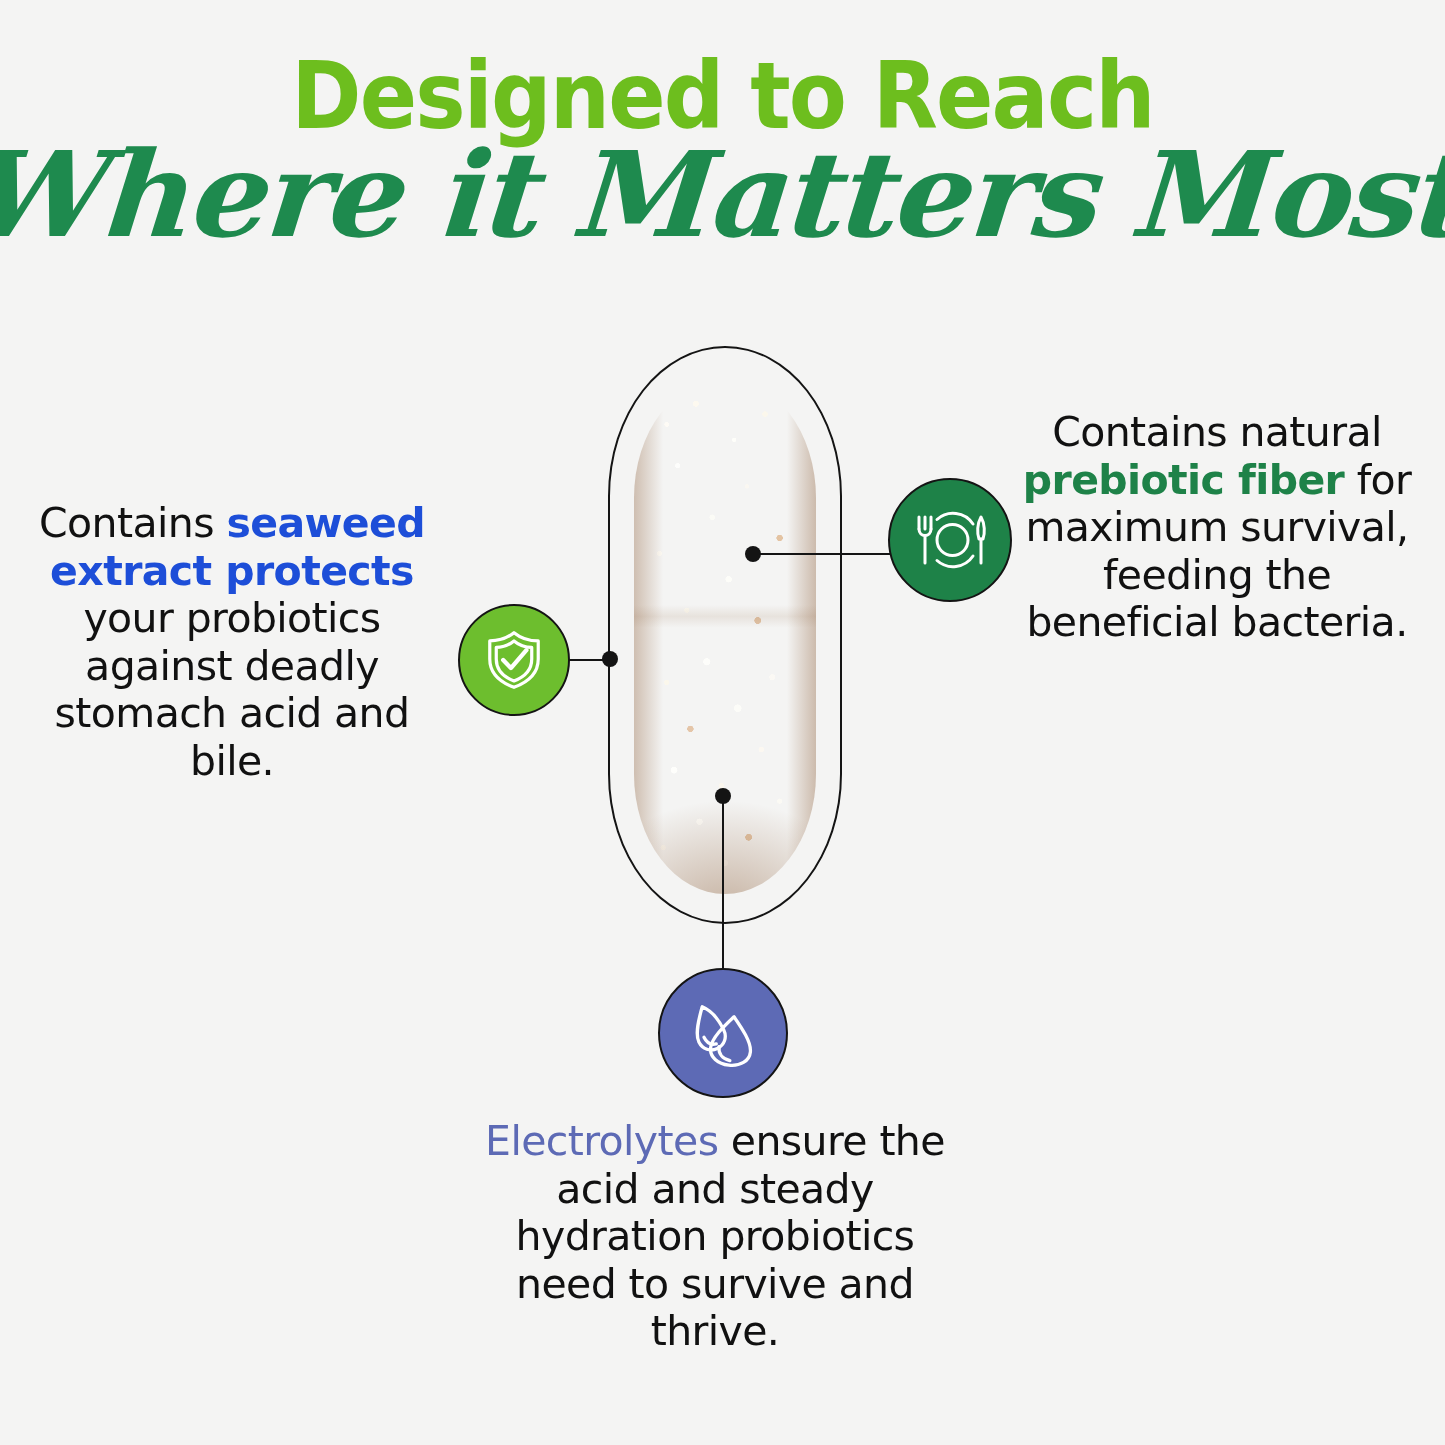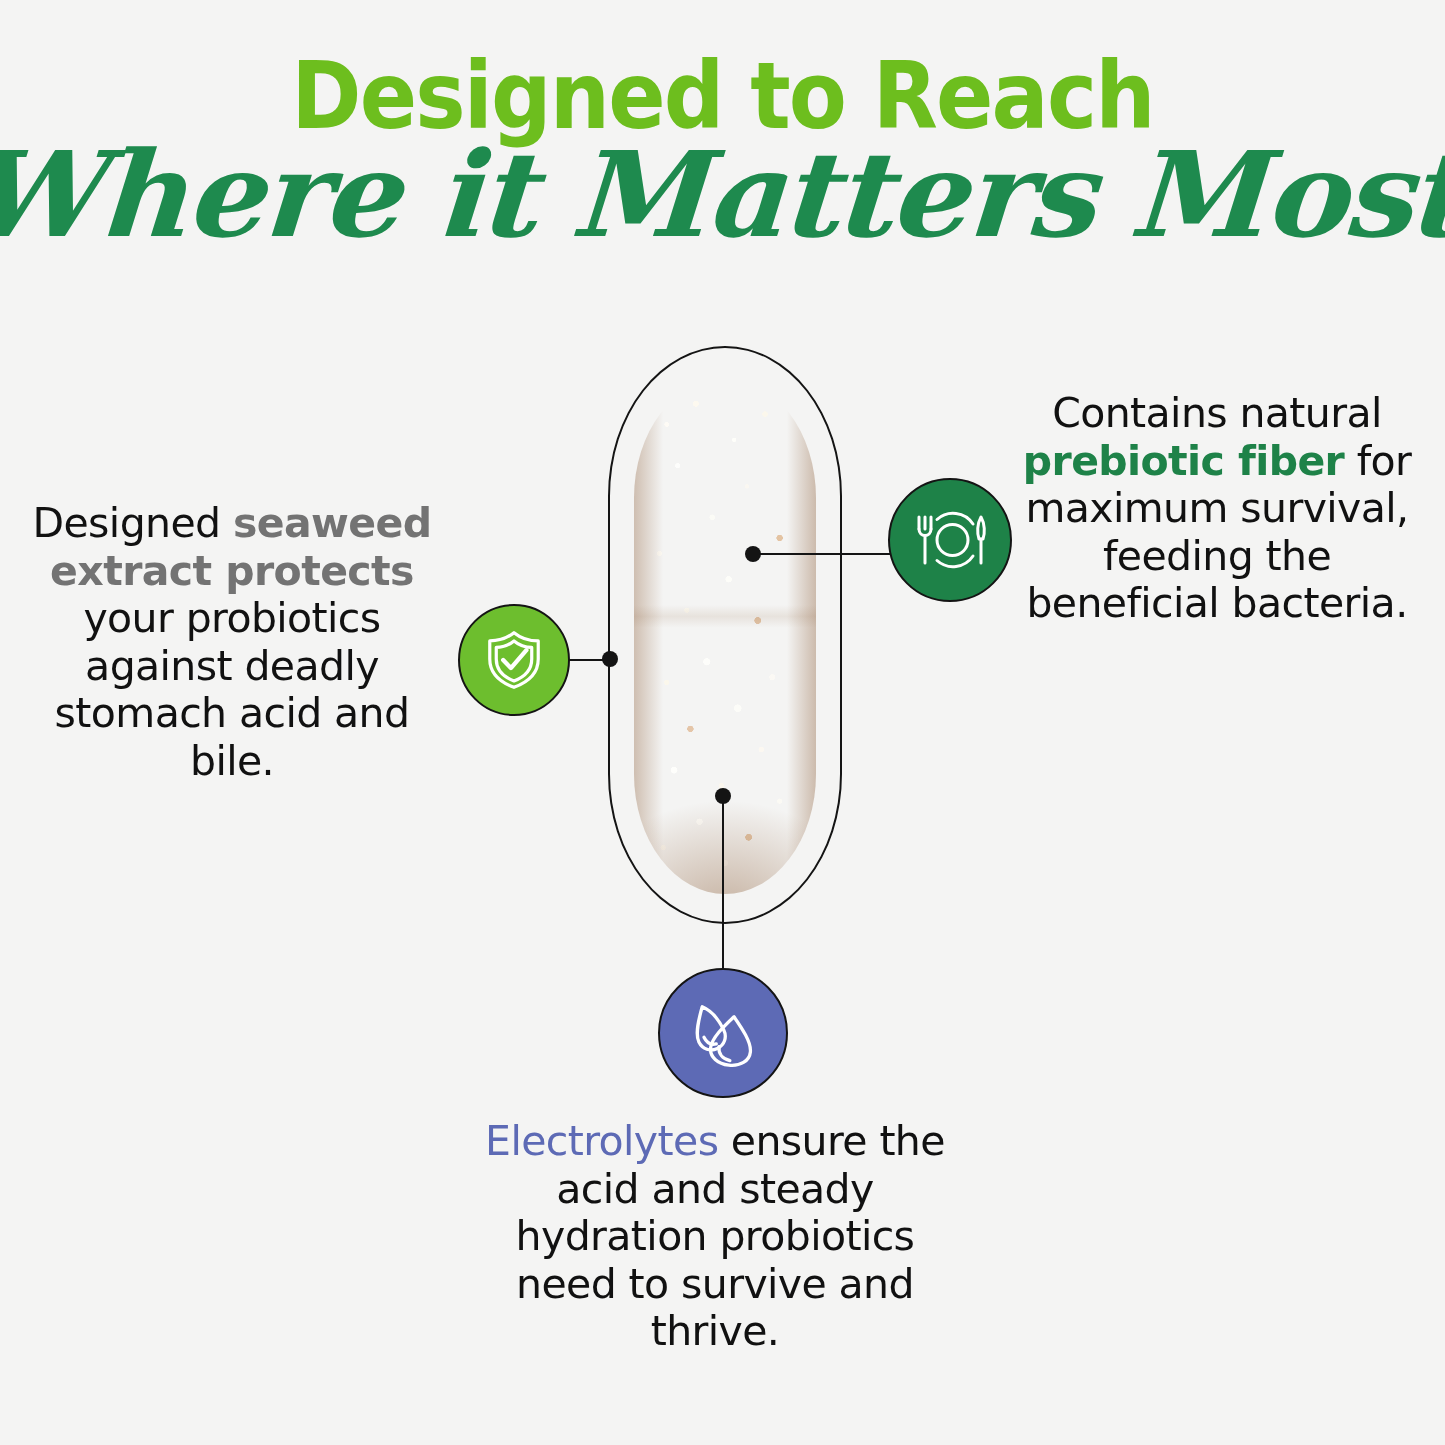--- a/index.html
+++ b/index.html
@@ -139,24 +139,24 @@
   
   .callout {
     position:absolute;
     font-family:"DejaVu Sans", sans-serif;
     color:#111111;
     text-align:center;
     line-height:1.16;
     letter-spacing:-0.6px;
   }
   #callout-left  { left:22px;   top:500px;  width:420px; font-size:41px; }
-  #callout-right { left:1012px; top:390px;  width:410px; font-size:41px; }
+  #callout-right { left:1012px; top:409px;  width:410px; font-size:41px; }
   #callout-bottom{ left:480px;  top:1118px; width:470px; font-size:41px; }
 
-  .hl-lgreen { color:#737373; font-weight:bold; }
+  .hl-lgreen { color:#1d4ed8; font-weight:bold; }
   .hl-dgreen { color:#1E8248; font-weight:bold; }
   .hl-blue   { color:#5D6AB5; font-weight:normal; }
 </style>
 </head>
 <body>
 
 <div id="stage">
 
   <div class="headline-wrap">
     <div class="headline-main">Designed to Reach</div>
@@ -211,21 +211,21 @@
         <path d="M30 13 C22 22 12 33.5 12 42.5 C12 50.5 18 56 25.5 56 C33 56 39 50.5 39 42.5 C39 33.5 38 22 30 13 Z" transform="rotate(-26 28 36)"></path>
         <path d="M18.5 40.5 C18.5 46.5 21.5 50.5 26.5 51.5" transform="rotate(-26 28 36)"></path>
 
         <path d="M48 24 C39 34.5 28.5 47 28.5 56.5 C28.5 65.5 37 71.5 48 71.5 C59 71.5 67.5 65.5 67.5 56.5 C67.5 47 57 34.5 48 24 Z" transform="rotate(6 48 50)"></path>
         <path d="M36.5 54.5 C36.5 61.5 41 66 48.5 67" transform="rotate(6 48 50)"></path>
       </g>
     </svg>
   </div>
 
   <div id="callout-left" class="callout">
-    <span>Designed </span><span class="hl-lgreen">seaweed extract protects</span><span> your probiotics against deadly stomach acid and bile.</span>
+    <span>Contains </span><span class="hl-lgreen">seaweed extract protects</span><span> your probiotics against deadly stomach acid and bile.</span>
   </div>
 
   <div id="callout-right" class="callout">
     <span>Contains natural </span><span class="hl-dgreen">prebiotic fiber</span><span> for maximum survival, feeding the beneficial bacteria.</span>
   </div>
 
   <div id="callout-bottom" class="callout">
     <span class="hl-blue">Electrolytes</span><span> ensure the acid and steady hydration probiotics need to survive and thrive.</span>
   </div>
 

